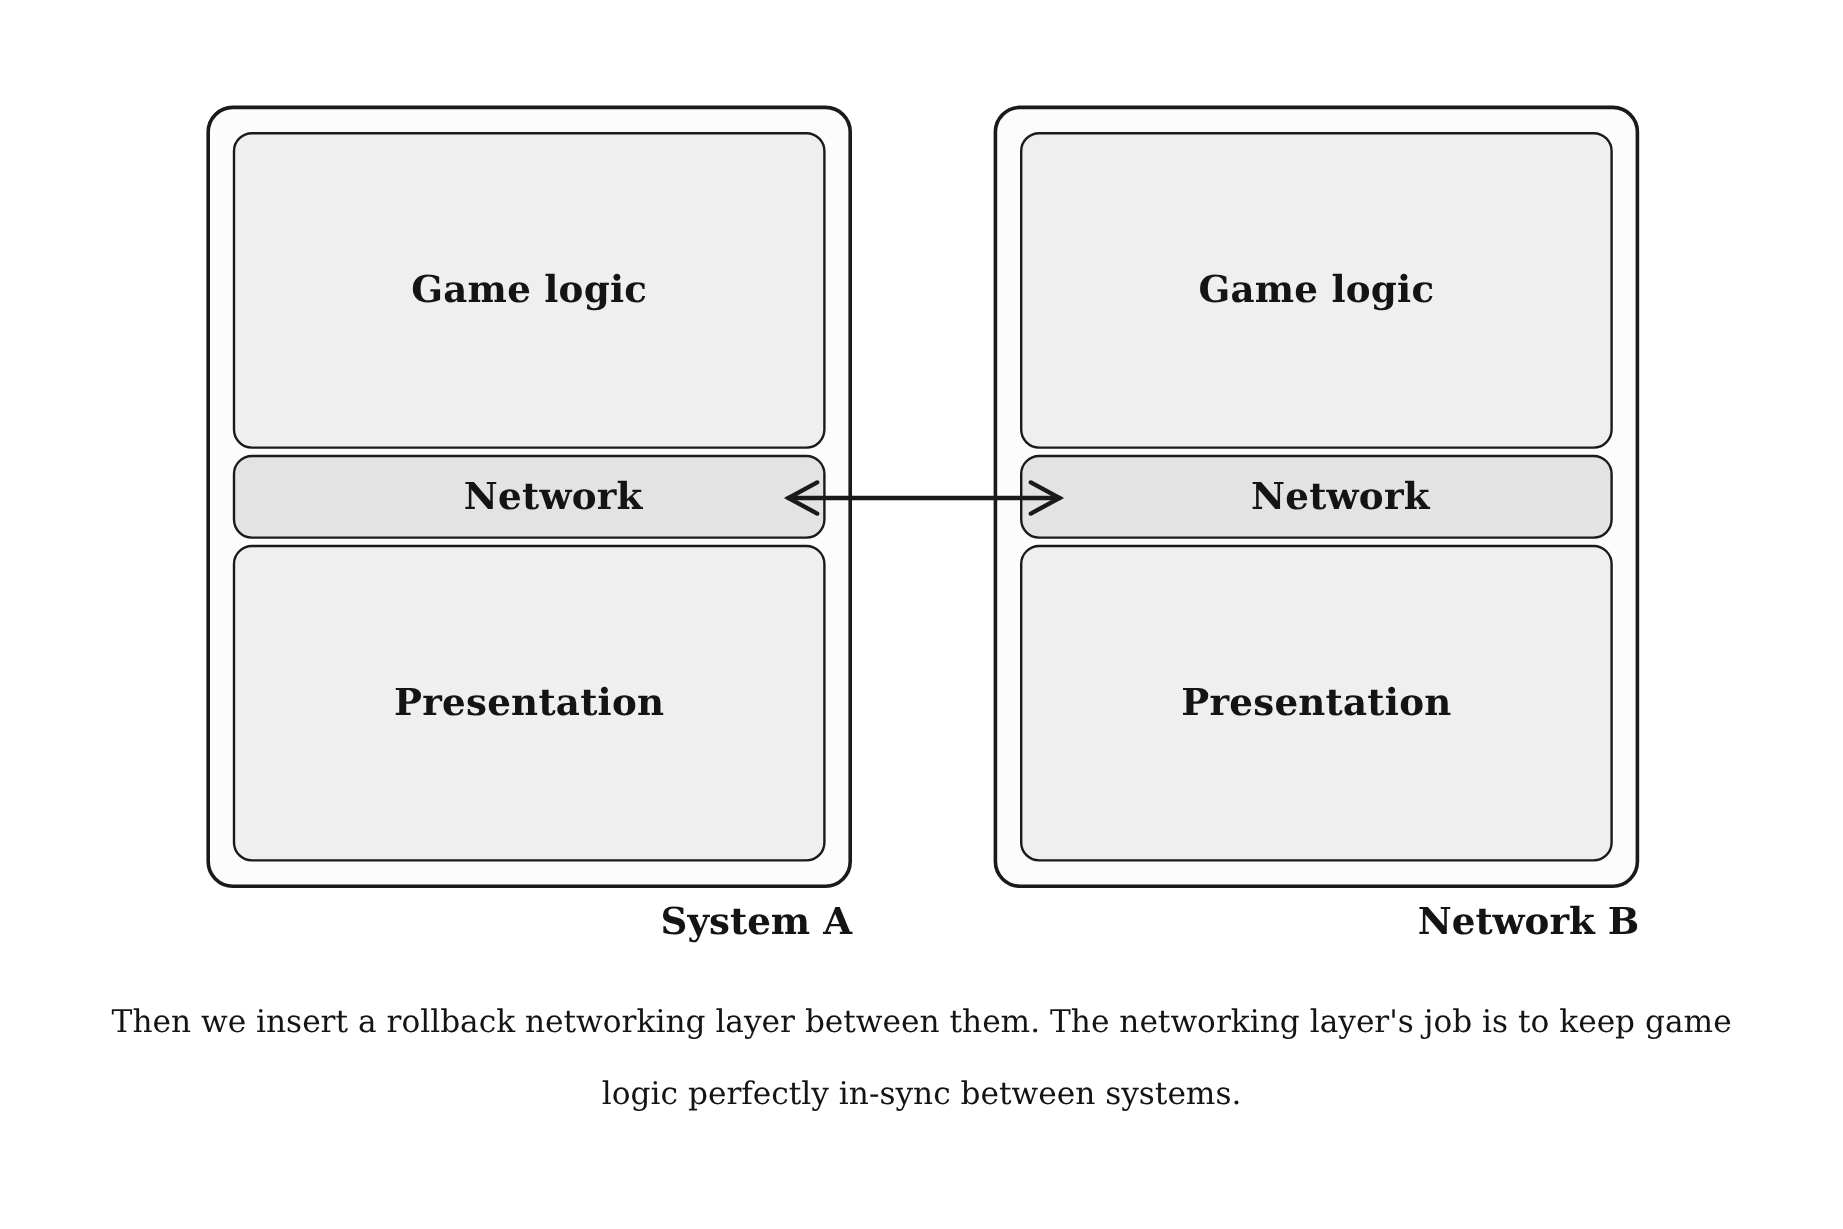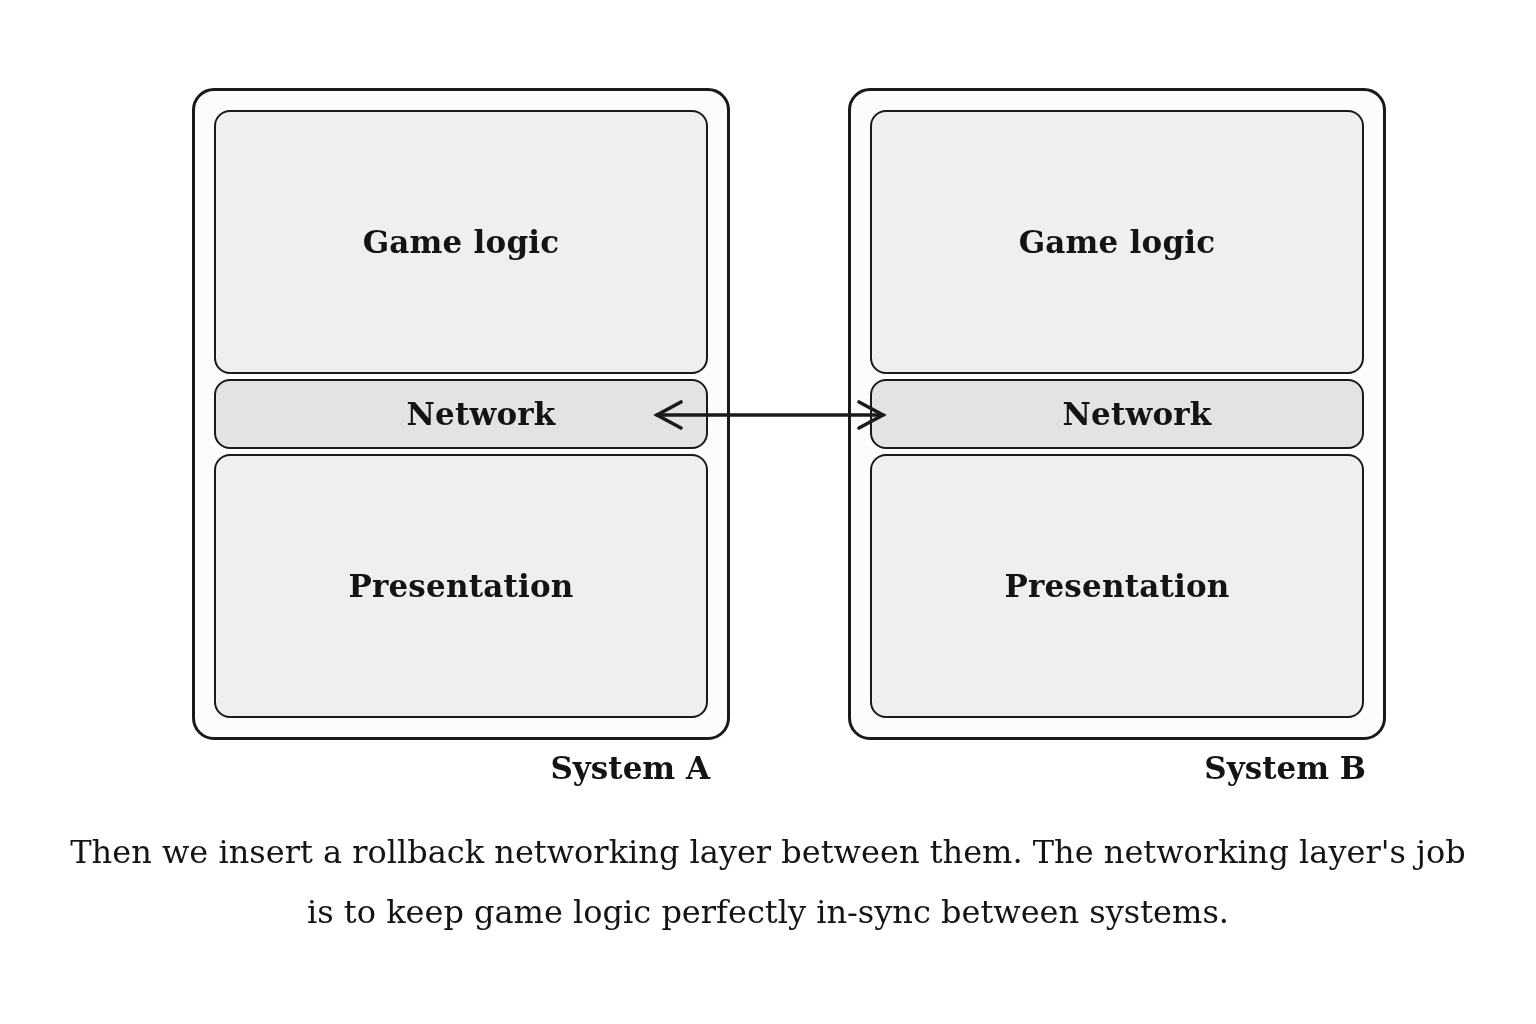--- a/index.html
+++ b/index.html
@@ -20,21 +20,20 @@
     width: 538px;
     height: 652px;
     box-sizing: border-box;
     background: var(--system-fill, #fcfcfc);
     border: 3.5px solid var(--border, #1a1a1a);
     border-radius: 22px;
     padding: 19px;
     display: flex;
     flex-direction: column;
     gap: 5px;
-    margin-left: 20px;
   }
   .system-a { left: 172px; }
   .system-b { left: 828px; }
   .layer {
     box-sizing: border-box;
     border: 2.5px solid var(--border, #1a1a1a);
     border-radius: 16px;
     background: var(--layer-fill, #efefef);
     display: flex;
     align-items: center;
@@ -82,21 +81,21 @@
     stroke-linejoin: miter;
   }
   .caption {
     position: absolute;
     top: 822px;
     left: 68px;
     width: 1400px;
     margin: 0;
     text-align: center;
     font-family: "DejaVu Serif", serif;
-    font-size: 32px;
+    font-size: 26px;
     line-height: 60px;
     color: var(--text, #141414);
   }
 </style>
 </head>
 <body>
 
 <div class="stage">
 
   <div class="system system-a">
@@ -116,21 +115,21 @@
     <div class="layer game">
       <span class="layer-label">Game logic</span>
     </div>
     <div class="layer network">
       <span class="layer-label">Network</span>
     </div>
     <div class="layer presentation">
       <span class="layer-label">Presentation</span>
     </div>
   </div>
-  <div class="system-label label-b">System B</div>
+  <div class="system-label label-b">Network B</div>
 
   <svg class="sync-arrow" viewBox="0 0 244 40" xmlns="http://www.w3.org/2000/svg" aria-hidden="true">
     <line x1="9" y1="20" x2="235" y2="20"></line>
     <polyline points="33,7 9,20 33,33"></polyline>
     <polyline points="211,7 235,20 211,33"></polyline>
   </svg>
 
   <p class="caption">Then we insert a rollback networking layer between them. The networking layer's job is to keep game logic perfectly in-sync between systems.</p>
 
 </div>

